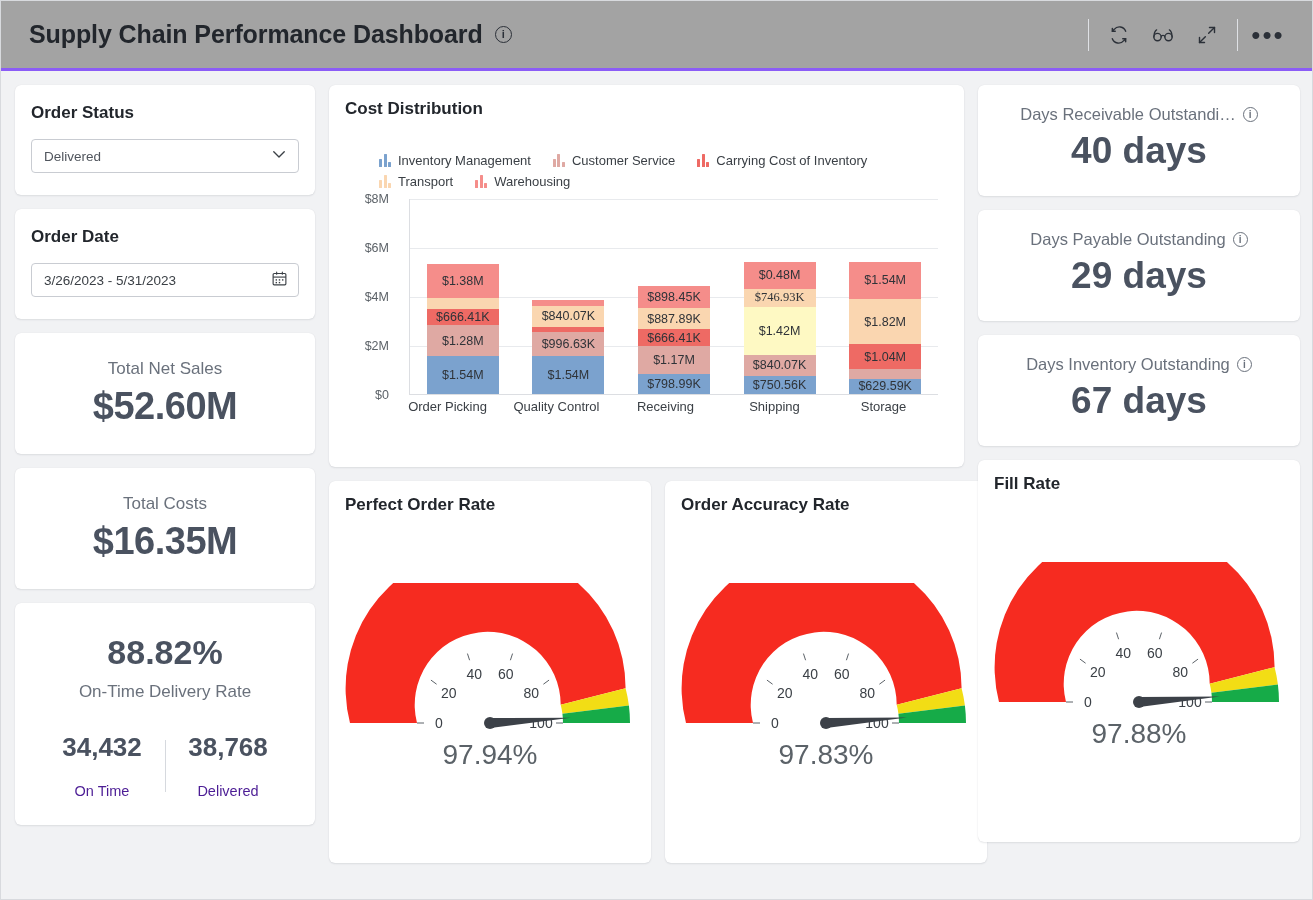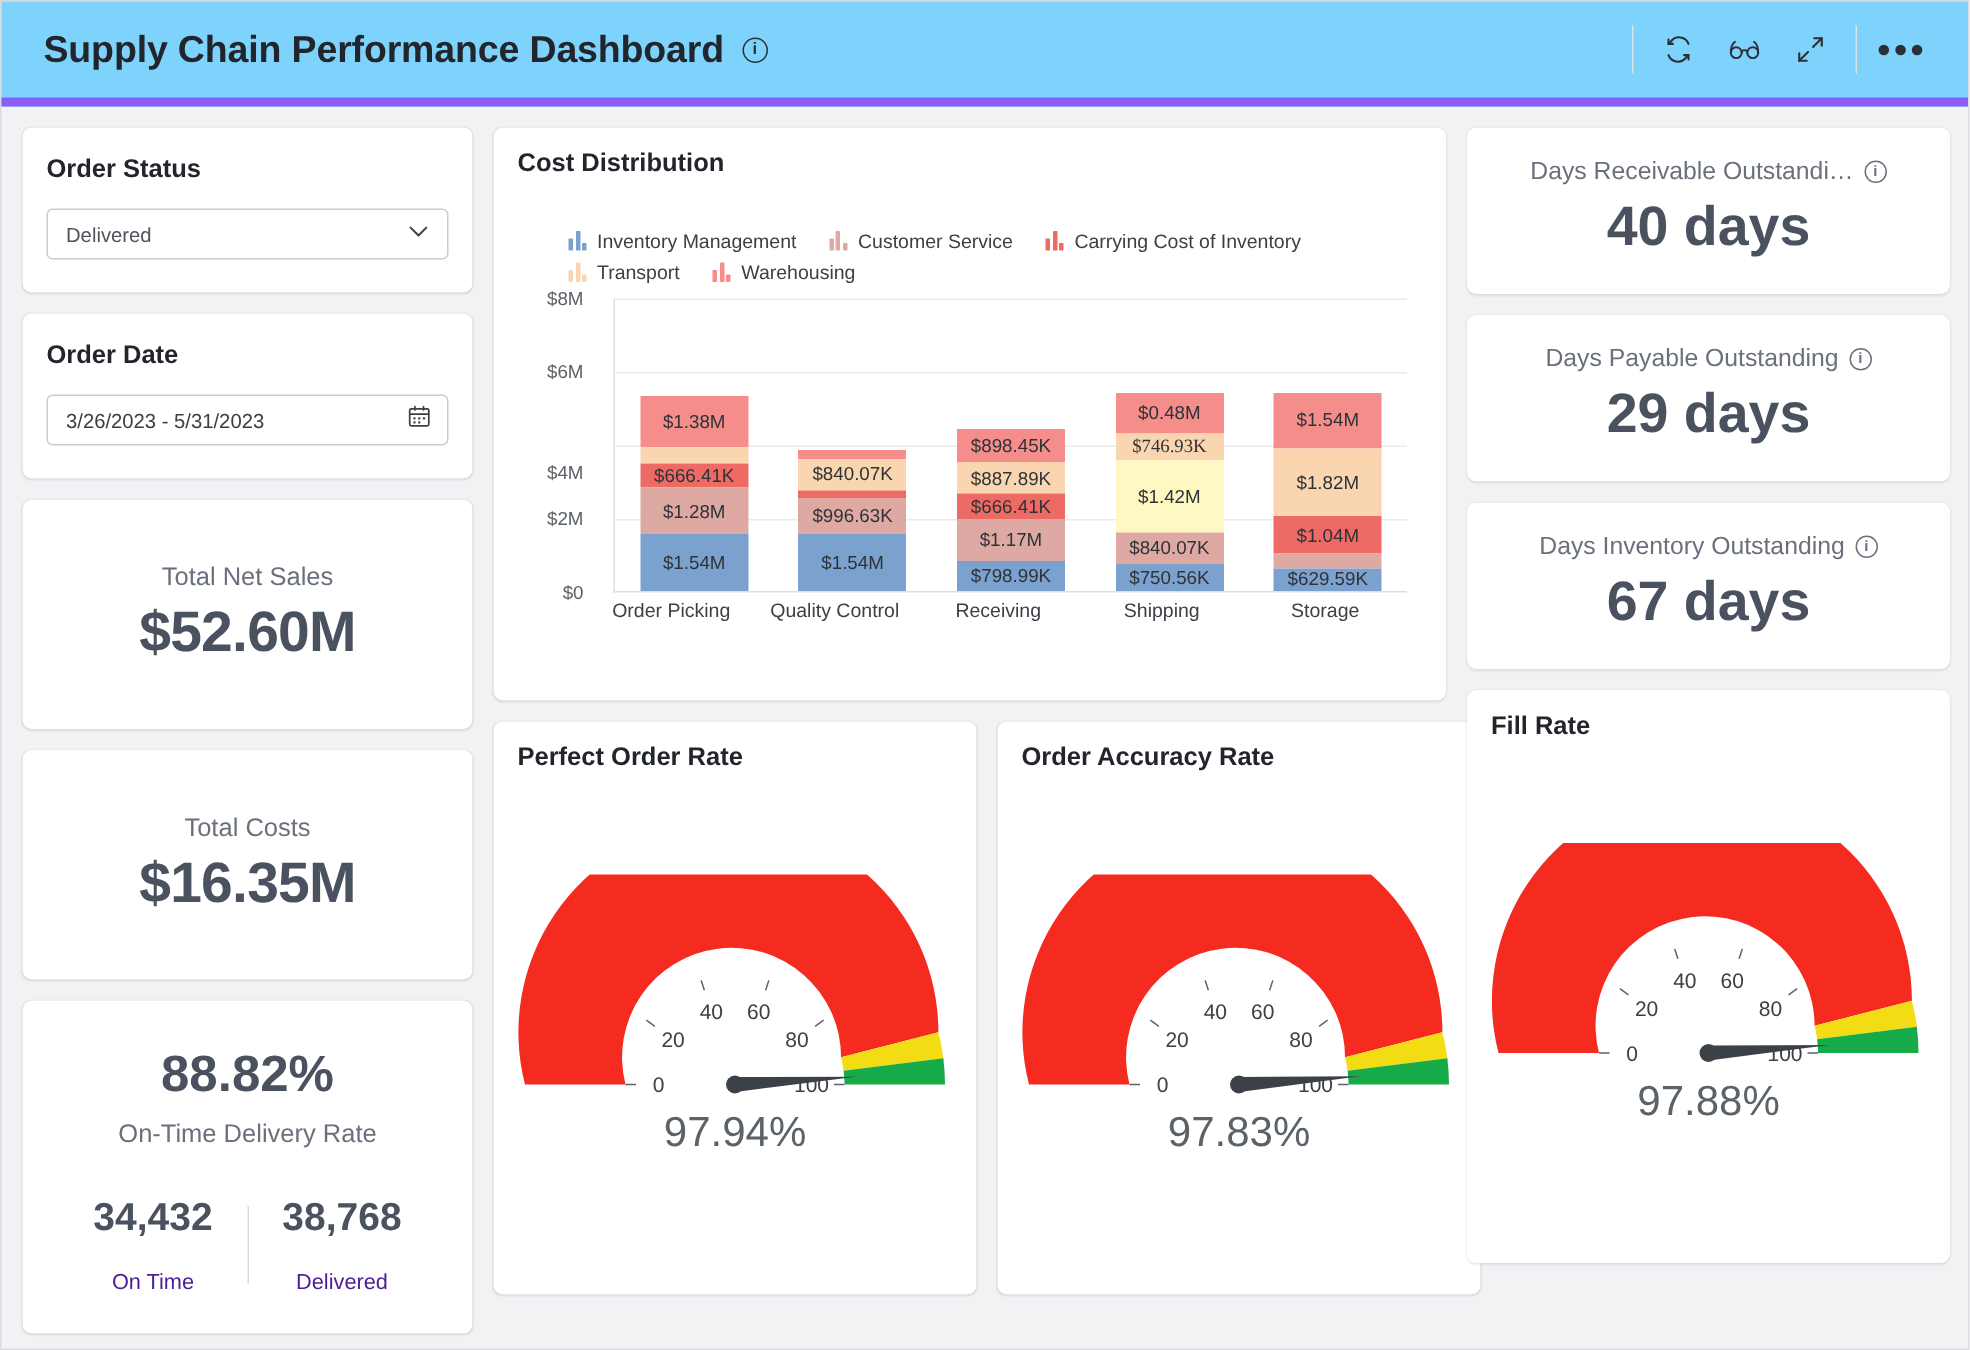--- a/index.html
+++ b/index.html
@@ -10,24 +10,24 @@
     overflow: hidden;
   }
   .app {
     position: relative; width: 1313px; height: 900px;
     background: #f1f2f4;
     border: 1px solid #d8dade;
   }
 
   
   .header {
-    height: 70px; background: #7dd3fc;
+    height: 70px; background: #a3a3a3;
     display: flex; align-items: center; justify-content: space-between;
     padding: 0 22px 0 28px;
-    border-bottom: 6px solid #8b5cf6;
+    border-bottom: 3px solid #8b5cf6;
   }
   .header-left { display: flex; align-items: center; gap: 12px; }
   .dash-title {
     font-size: 25px; font-weight: 600; color: #22262c; letter-spacing: -0.1px;
   }
   .header-right { display: flex; align-items: center; height: 40px; }
   .hdr-sep { width: 1px; height: 32px; background: #dfe1e5; margin: 0 8px; }
   .hdr-btn {
     width: 44px; height: 40px; display: flex; align-items: center; justify-content: center;
     color: #2b3038; cursor: pointer; border-radius: 4px; background: transparent;
@@ -58,21 +58,21 @@
   .select-box, .date-box {
     height: 34px; border: 1px solid #c9ccd2; border-radius: 4px;
     display: flex; align-items: center; justify-content: space-between;
     padding: 0 10px 0 12px; background: #fff; cursor: pointer;
   }
   .select-val { font-size: 13.5px; color: #50555d; }
   .date-val { font-size: 13.5px; color: #3b4046; }
   .chev { color: #3b4046; }
 
   
-  .kpi { padding: 42px 10px; text-align: center; }
+  .kpi { padding: 26px 10px; text-align: center; }
   .kpi-title { font-size: 17px; color: #6a717c; font-weight: 400; margin-bottom: 6px; }
   .kpi-value { font-size: 38px; font-weight: 700; color: #4a5260; letter-spacing: -0.5px; }
 
   
   .ontime { padding: 30px 10px 26px; text-align: center; }
   .ontime-pct { font-size: 34px; font-weight: 700; color: #4a5260; }
   .ontime-sub { font-size: 17px; color: #6a717c; margin-top: 10px; }
   .ontime-split { display: flex; align-items: center; justify-content: center; margin-top: 30px; }
   .split-item { width: 125px; }
   .split-num { font-size: 26px; font-weight: 700; color: #4a5260; }
@@ -297,21 +297,21 @@
                 <i style="background: rgb(245, 141, 138);"></i>
                 <i style="background: rgb(245, 141, 138);"></i>
               </span>
               <span class="legend-txt">Warehousing</span>
             </div>
           </div>
         <div class="plot-wrap">
           <div class="y-axis" id="y-axis">
               <div class="y-tick" style="top: 196px;">$0</div>
               <div class="y-tick" style="top: 147px;">$2M</div>
-              <div class="y-tick" style="top: 116px;">$4M</div>
+              <div class="y-tick" style="top: 98px;">$4M</div>
               <div class="y-tick" style="top: 49px;">$6M</div>
               <div class="y-tick" style="top: 0px;">$8M</div>
             </div>
           <div class="plot" id="plot">
               <div class="gridline" style="top: 0px;"></div>
               <div class="gridline" style="top: 49px;"></div>
               <div class="gridline" style="top: 98px;"></div>
               <div class="gridline" style="top: 147px;"></div>
             <div class="bars" id="bars">
                 <div class="bar">

